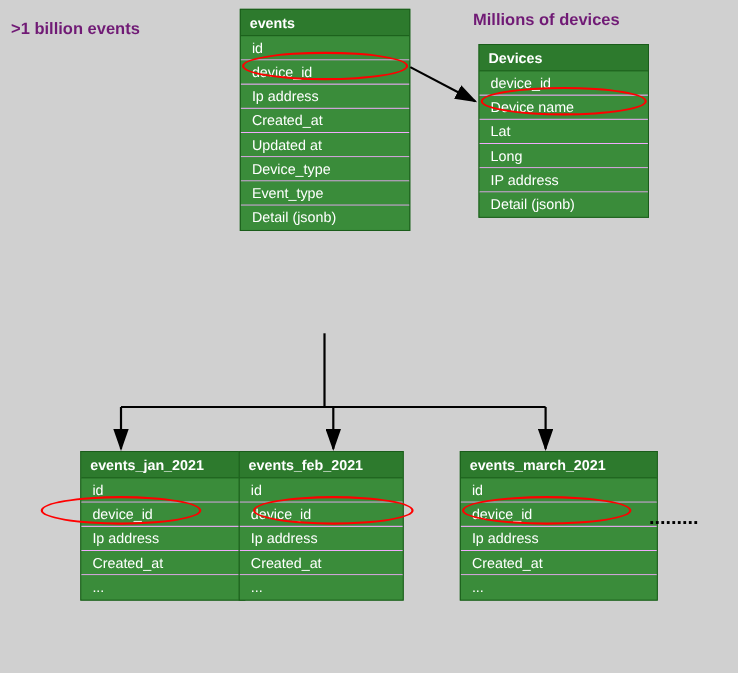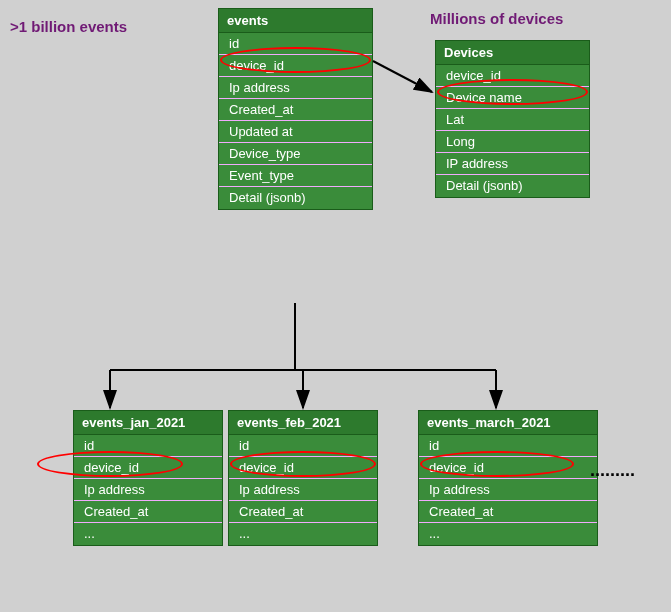--- a/index.html
+++ b/index.html
@@ -119,21 +119,21 @@
     <div class="table-header">events_jan_2021</div>
     <div class="table-row">id</div>
     <div class="table-row highlighted">device_id</div>
     <div class="table-row">Ip address</div>
     <div class="table-row">Created_at</div>
     <div class="table-row">...</div>
   </div>
 
   <div class="red-circle" style="left: 37px; top: 451px; width: 146px; height: 26px;"></div>
 
-  <div class="db-table" style="left: 228px; top: 410px; width: 150px;">
+  <div class="db-table" style="left: 217px; top: 410px; width: 150px;">
     <div class="table-header">events_feb_2021</div>
     <div class="table-row">id</div>
     <div class="table-row highlighted">device_id</div>
     <div class="table-row">Ip address</div>
     <div class="table-row">Created_at</div>
     <div class="table-row">...</div>
   </div>
 
   <div class="red-circle" style="left: 230px; top: 451px; width: 146px; height: 26px;"></div>
 

